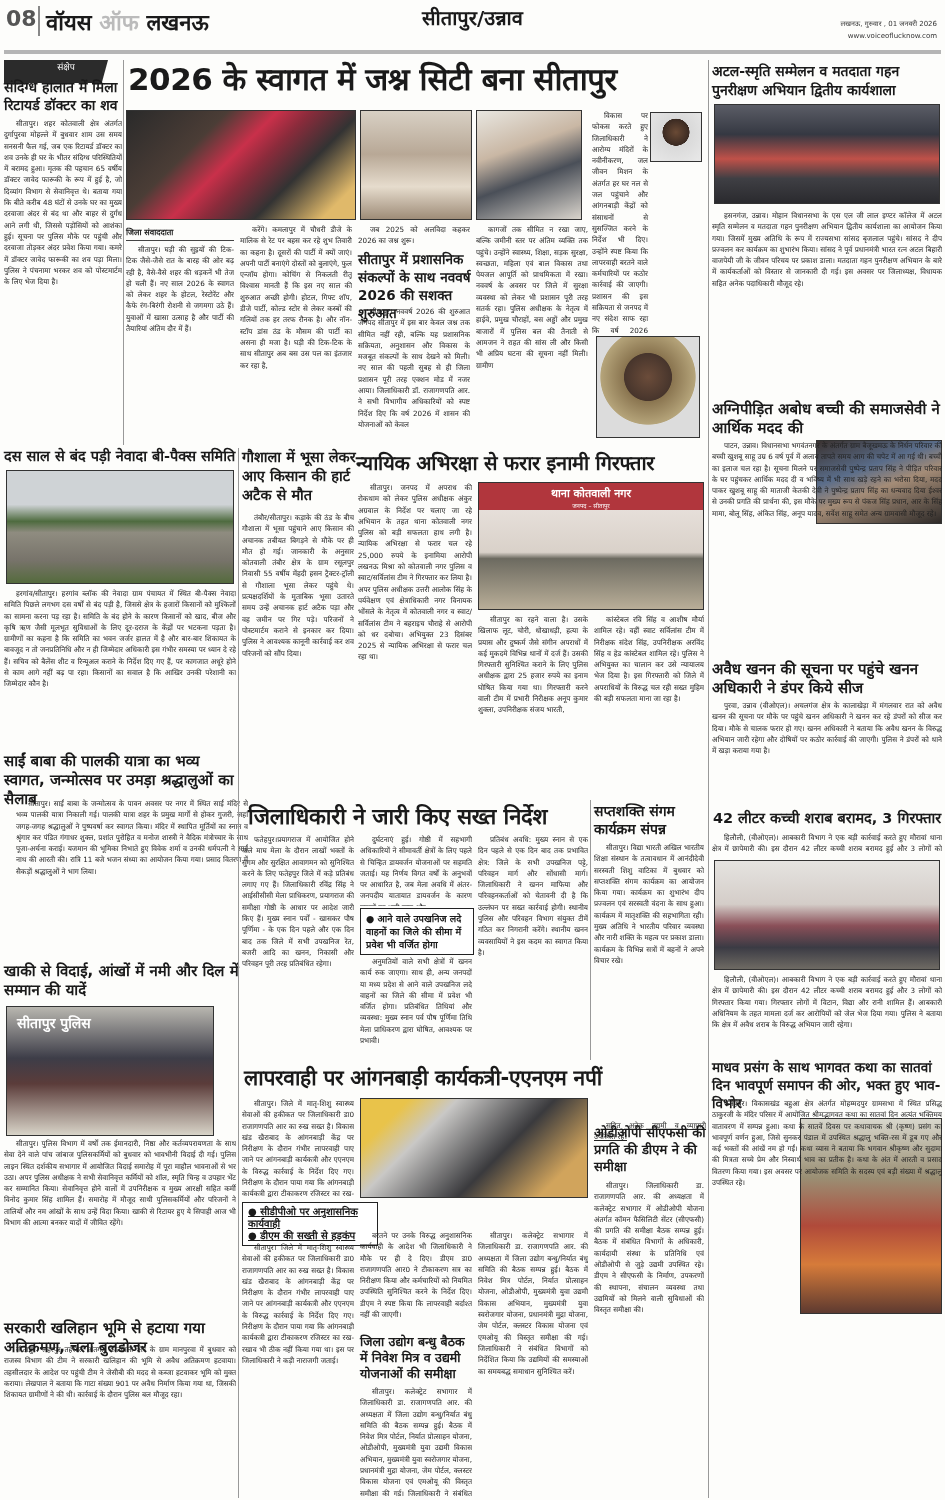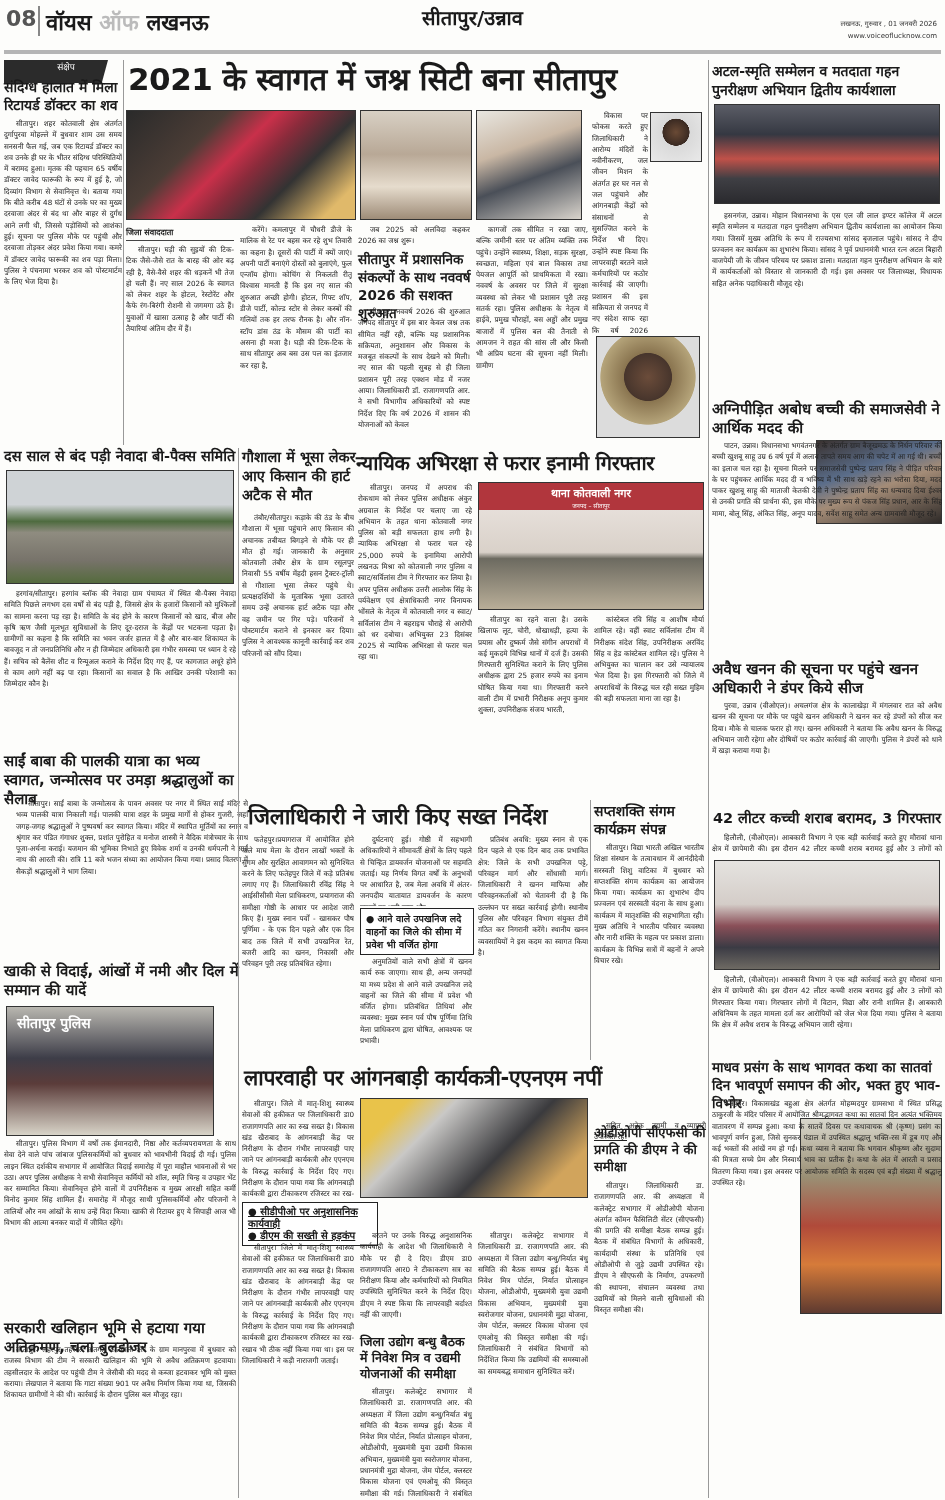--- a/index.html
+++ b/index.html
@@ -52,21 +52,21 @@
   <div>www.voiceoflucknow.com</div>
 </div>
 <div class="abs rule"></div>
 
 <div class="abs brief-tag">संक्षेप</div>
 <h3 class="abs headline-s" style="left:4px;top:78px;width:118px;font-size:14px;line-height:18px;">संदिग्ध हालात में मिला रिटायर्ड डॉक्टर का शव</h3>
 <div class="abs body-text" style="left:4px;top:118px;width:118px;height:322px;">
     <p>सीतापुर। शहर कोतवाली क्षेत्र अंतर्गत दुर्गापुरवा मोहल्ले में बुधवार शाम उस समय सनसनी फैल गई, जब एक रिटायर्ड डॉक्टर का शव उनके ही घर के भीतर संदिग्ध परिस्थितियों में बरामद हुआ। मृतक की पहचान 65 वर्षीय डॉक्टर जावेद फारूकी के रूप में हुई है, जो दिव्यांग विभाग से सेवानिवृत्त थे। बताया गया कि बीते करीब 48 घंटों से उनके घर का मुख्य दरवाजा अंदर से बंद था और बाहर से दुर्गंध आने लगी थी, जिससे पड़ोसियों को आशंका हुई। सूचना पर पुलिस मौके पर पहुंची और दरवाजा तोड़कर अंदर प्रवेश किया गया। कमरे में डॉक्टर जावेद फारूकी का शव पड़ा मिला। पुलिस ने पंचनामा भरकर शव को पोस्टमार्टम के लिए भेज दिया है।</p>
   </div>
 
-<h1 class="abs headline-xl" style="left:128px;top:62px;width:570px;font-size:31px;">2021 के स्वागत में जश्न सिटी बना सीतापुर</h1>
+<h1 class="abs headline-xl" style="left:128px;top:62px;width:570px;font-size:31px;">2026 के स्वागत में जश्न सिटी बना सीतापुर</h1>
 <div class="abs photo ph-flowers" style="left:126px;top:110px;width:230px;height:110px;"></div>
 <div class="abs photo ph-cafe" style="left:360px;top:110px;width:112px;height:110px;"></div>
 <div class="abs photo ph-meeting" style="left:476px;top:110px;width:106px;height:110px;"></div>
 <div class="abs caption-label" style="left:126px;top:226px;width:108px;">जिला संवाददाता</div>
 <div class="abs body-text" style="left:126px;top:244px;width:108px;height:196px;">
     <p>सीतापुर। घड़ी की सुइयों की टिक-टिक जैसे-जैसे रात के बारह की ओर बढ़ रही है, वैसे-वैसे शहर की धड़कनें भी तेज हो चली हैं। नए साल 2026 के स्वागत को लेकर शहर के होटल, रेस्टोरेंट और कैफे रंग-बिरंगी रोशनी से जगमगा उठे हैं। युवाओं में खासा उत्साह है और पार्टी की तैयारियां अंतिम दौर में हैं।</p>
   </div>
 <div class="abs body-text" style="left:240px;top:224px;width:112px;height:216px;">
     <p>करेंगे। कमलापुर में चौधरी डीजे के मालिक से रेट पर बहस कर रहे शुभ तिवारी का कहना है। दूसरों की पार्टी में क्यों जाएं। अपनी पार्टी बनाएंगे दोस्तों को बुलाएंगे, फुल एन्जॉय होगा। कोचिंग से निकलती रीतू विश्वास मानती हैं कि इस नए साल की शुरुआत अच्छी होगी। होटल, गिफ्ट शॉप, डीजे पार्टी, कोल्ड स्टोर से लेकर कस्बों की गलियों तक हर तरफ रौनक है। और नॉन-स्टॉप डांस ठंड के मौसम की पार्टी का असना ही मजा है। घड़ी की टिक-टिक के साथ सीतापुर अब बस उस पल का इंतजार कर रहा है,</p>
   </div>

